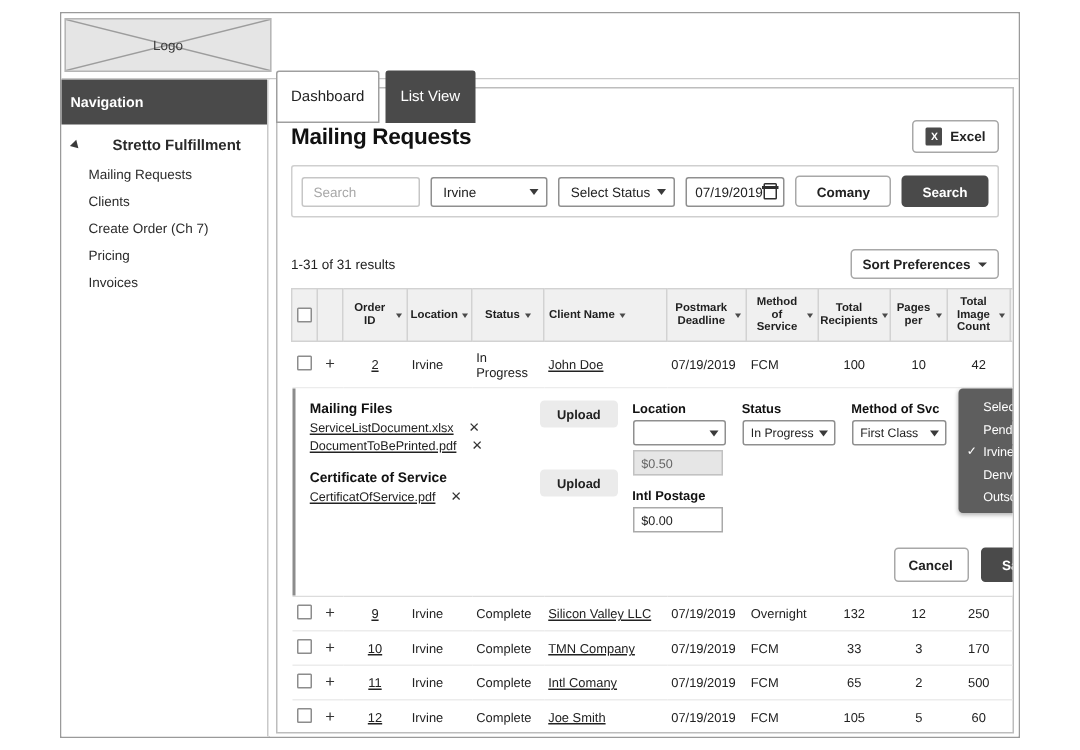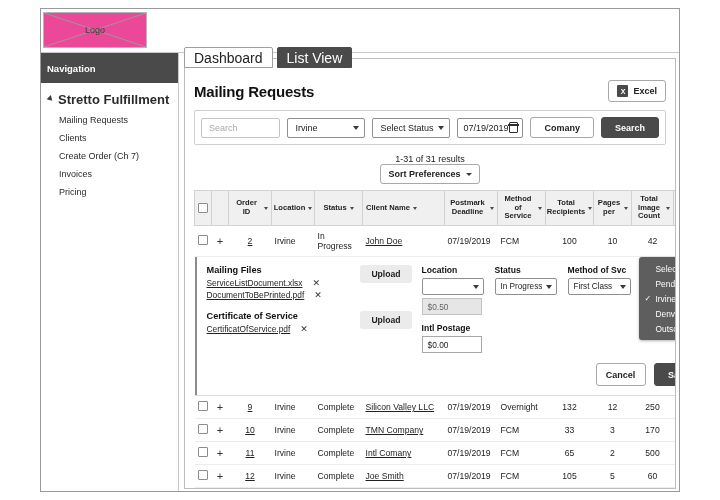--- a/index.html
+++ b/index.html
@@ -10,61 +10,61 @@
     font-size:9px;color:#222;
     -webkit-font-smoothing:antialiased;
   }
   .app{
     position:absolute;left:40px;top:8px;width:640px;height:484px;
     border:1px solid #9a9a9a;background:#fff;box-sizing:border-box;
   }
   
   .topbar{height:44px;border-bottom:1px solid #c9c9c9;box-sizing:border-box;position:relative;background:#fff;}
   .logo-box{
-    position:absolute;left:2px;top:3px;width:104px;height:36px;
-    border:1px solid #b6b6b6;background:#ec4899;box-sizing:border-box;
+    position:absolute;left:2px;top:3px;width:138px;height:36px;
+    border:1px solid #b6b6b6;background:#e5e5e5;box-sizing:border-box;
   }
   .logo-box svg{position:absolute;inset:0;width:100%;height:100%;}
   .logo-text{
     position:absolute;inset:0;display:flex;align-items:center;justify-content:center;
     font-size:9px;color:#3c3c3c;
   }
   
   .body-wrap{position:absolute;top:44px;left:0;right:0;bottom:0;}
   .sidebar{
     position:absolute;left:0;top:0;width:138px;bottom:0;
     background:#fff;border-right:1px solid #c9c9c9;box-sizing:border-box;
   }
   .nav-head{
     height:30px;background:#4a4a4a;color:#fff;font-weight:bold;font-size:9.5px;
     display:flex;align-items:center;padding-left:6px;box-sizing:border-box;
   }
   .nav-root{
-    display:flex;align-items:center;gap:5px;padding:9px 0 0 7px;
-    font-size:13px;font-weight:bold;color:#2b2b2b;text-align:right;
+    display:flex;align-items:center;gap:22px;padding:9px 0 0 7px;
+    font-size:10px;font-weight:bold;color:#2b2b2b;text-align:right;
   }
   .tri{
     width:0;height:0;border-left:5px solid #3a3a3a;border-top:3.5px solid transparent;
     border-bottom:3.5px solid transparent;transform:rotate(45deg);position:relative;top:-1px;
   }
   .nav-item{padding:8px 0 0 18px;font-size:9px;color:#2b2b2b;cursor:default;}
   
   .main{
     position:absolute;left:139px;top:0;right:0;bottom:0;
     background:#fff;box-sizing:border-box;padding:0;
   }
   .panel{
     position:absolute;left:4px;top:5px;right:3px;bottom:2px;
     border:1px solid #bdbdbd;background:#fff;box-sizing:border-box;
   }
   .tabs{position:absolute;left:-1px;top:-12px;display:flex;gap:4px;}
   .tab{
-    height:21px;min-width:55px;padding:0 9px;box-sizing:border-box;
+    height:35px;min-width:55px;padding:0 9px;box-sizing:border-box;
     display:flex;align-items:center;justify-content:center;
-    border:1px solid #9f9f9f;background:#fff;font-size:14px;color:#222;
+    border:1px solid #9f9f9f;background:#fff;font-size:10px;color:#222;
     border-radius:2px 2px 0 0;cursor:pointer;
   }
   .tab.active{background:#4a4a4a;color:#fff;border-color:#4a4a4a;}
   .panel-inner{position:absolute;left:0;top:12px;right:0;bottom:0;padding:0 9px;box-sizing:border-box;overflow:hidden;}
   .title-row{display:flex;align-items:center;justify-content:space-between;margin-top:9px;}
   .page-title{font-size:15px;font-weight:bold;color:#111;letter-spacing:-.2px;}
   .excel-btn{
     display:flex;align-items:center;gap:5px;
     border:1px solid #a8a8a8;border-radius:3px;background:#fff;
     padding:4px 8px;font-size:9px;font-weight:bold;cursor:pointer;
@@ -99,21 +99,21 @@
   }
   .cal-ico{width:9px;height:9px;border:1.4px solid #2e2e2e;border-radius:1px;position:relative;}
   .cal-ico:before{content:"";position:absolute;left:-1.4px;right:-1.4px;top:1px;height:2.2px;background:#2e2e2e;}
   .btn{
     height:21px;padding:0 13px;border:1px solid #a8a8a8;border-radius:3px;background:#fff;
     display:flex;align-items:center;justify-content:center;font-size:9px;font-weight:bold;
     color:#222;cursor:pointer;box-sizing:border-box;
   }
   .btn.dark{background:#4a4a4a;color:#fff;border-color:#4a4a4a;}
   
-  .res-row{display:flex;align-items:center;justify-content:space-between;margin-top:9px;flex-direction:column;}
+  .res-row{display:flex;align-items:center;justify-content:space-between;margin-top:21px;}
   .res-count{font-size:9px;color:#222;}
   .sort-btn{
     display:flex;align-items:center;gap:5px;border:1px solid #a8a8a8;border-radius:3px;
     background:#fff;padding:4px 7px;font-size:9px;font-weight:bold;cursor:pointer;
   }
   .sort-caret{width:0;height:0;border-left:3px solid transparent;border-right:3px solid transparent;border-top:3.6px solid #3a3a3a;}
   
   .tbl{width:100%;border-collapse:collapse;margin-top:6px;table-layout:fixed;}
   .tbl th{
     background:#f0f0f0;border:1px solid #d2d2d2;font-size:7.6px;font-weight:bold;color:#1f1f1f;
@@ -201,22 +201,22 @@
 
     <div class="sidebar">
       <div class="nav-head">Navigation</div>
       <div class="nav-root">
         <span class="tri"></span>
         <span>Stretto Fulfillment</span>
       </div>
       <div class="nav-item">Mailing Requests</div>
       <div class="nav-item">Clients</div>
       <div class="nav-item">Create Order (Ch 7)</div>
+      <div class="nav-item">Pricing</div>
       <div class="nav-item">Invoices</div>
-      <div class="nav-item">Pricing</div>
     </div>
 
     <div class="main">
       <div class="panel">
 
         <div class="tabs">
           <div class="tab">Dashboard</div>
           <div class="tab active">List View</div>
         </div>
 

